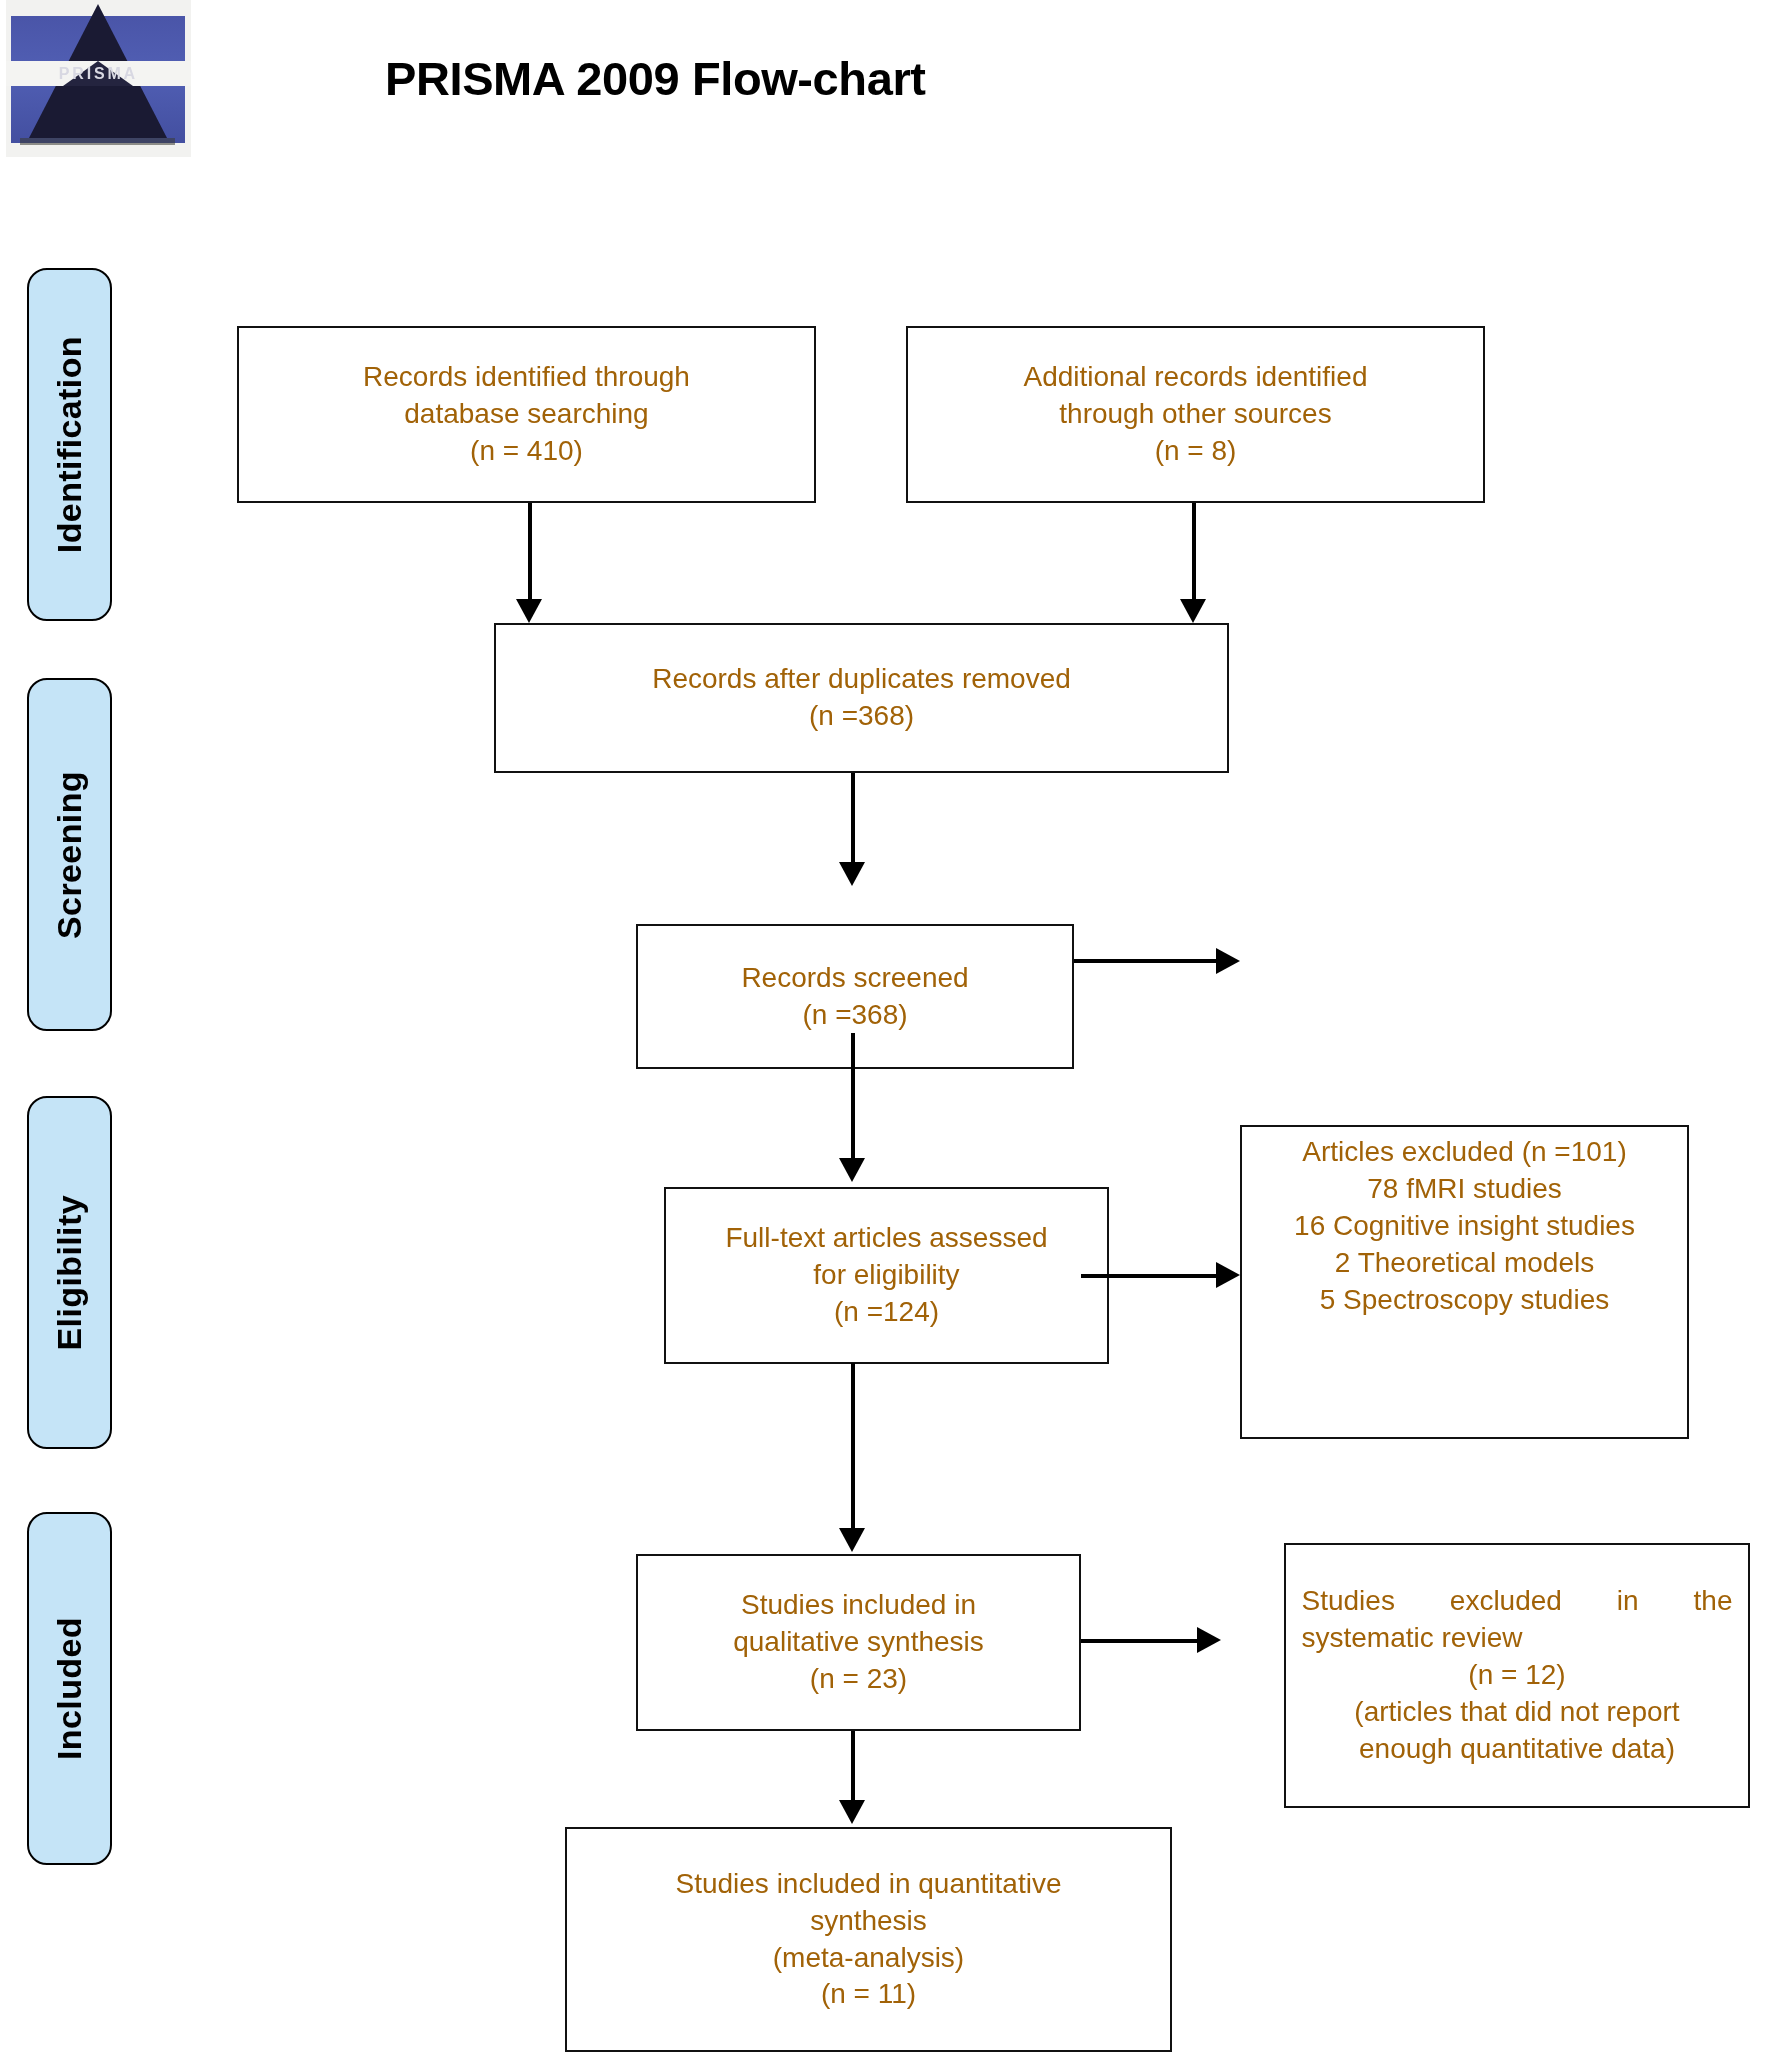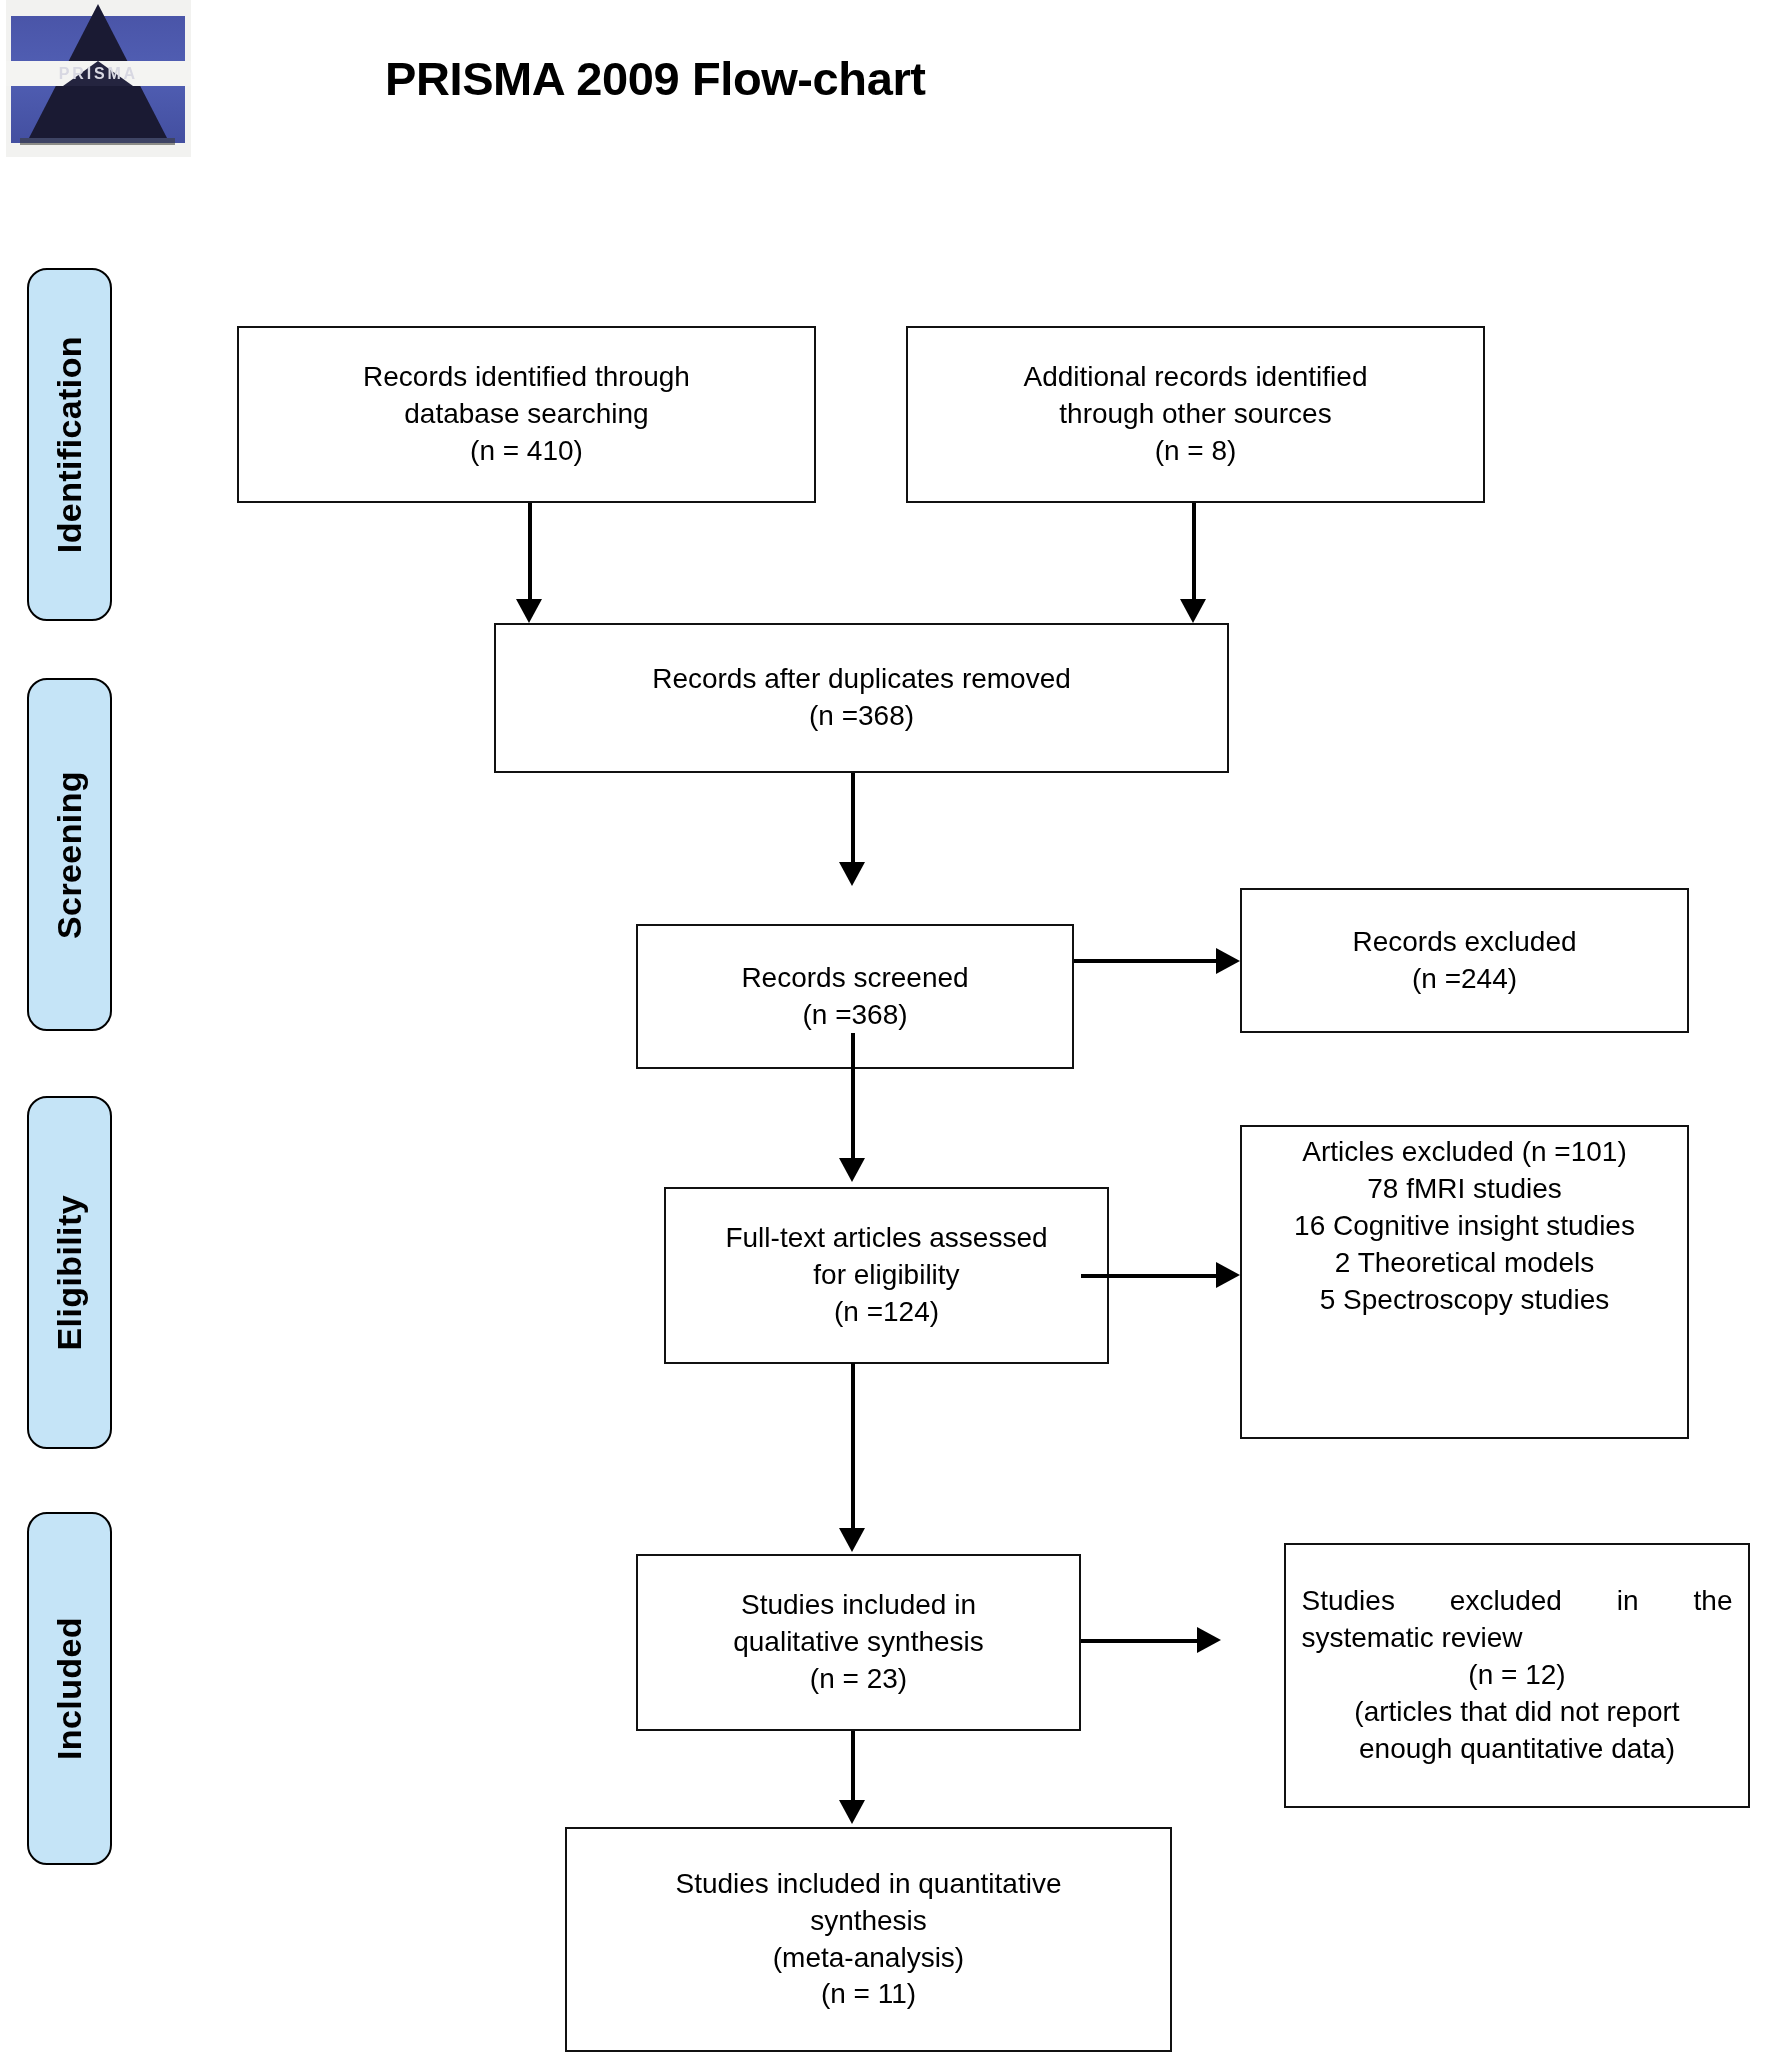--- a/index.html
+++ b/index.html
@@ -133,21 +133,21 @@
     box-sizing: border-box;
     display: flex;
     align-items: center;
     justify-content: center;
     padding: 4.2px 11.3px;
   }
   .box p {
     margin: 0;
     font-size: 28px;
     line-height: 1.32;
-    color: #000000;
+    color: #a16207;
     text-align: center;
   }
   .box p.justified {
     text-align: justify;
     text-align-last: center;
     width: 100%;
   }
   .box p.justified .just-line {
     display: block;
     text-align: justify;
@@ -255,26 +255,20 @@
   <div class="vline" style="left:851px; top:773px; height:90px;"></div>
   <div class="arrow-down" style="left:839px; top:862px;"></div>
 
   <div class="box" style="left:636px; top:924px; width:438px; height:145px;">
     <p>
       <span class="ctr">Records screened</span>
       <span class="ctr">(n =368)</span>
     </p>
   </div>
 
-  <div class="box" style="left:1240px; top:888px; width:449px; height:145px;">
-    <p>
-      <span class="ctr">Records excluded</span>
-      <span class="ctr">(n =244)</span>
-    </p>
-  </div>
 
   <div class="hline" style="left:1074px; top:959px; width:143px;"></div>
   <div class="arrow-right" style="left:1216px; top:948px;"></div>
 
   <div class="vline" style="left:851px; top:1033px; height:127px;"></div>
   <div class="arrow-down" style="left:839px; top:1158px;"></div>
 
   <div class="box" style="left:664px; top:1187px; width:445px; height:177px;">
     <p>
       <span class="ctr">Full-text articles assessed</span>

